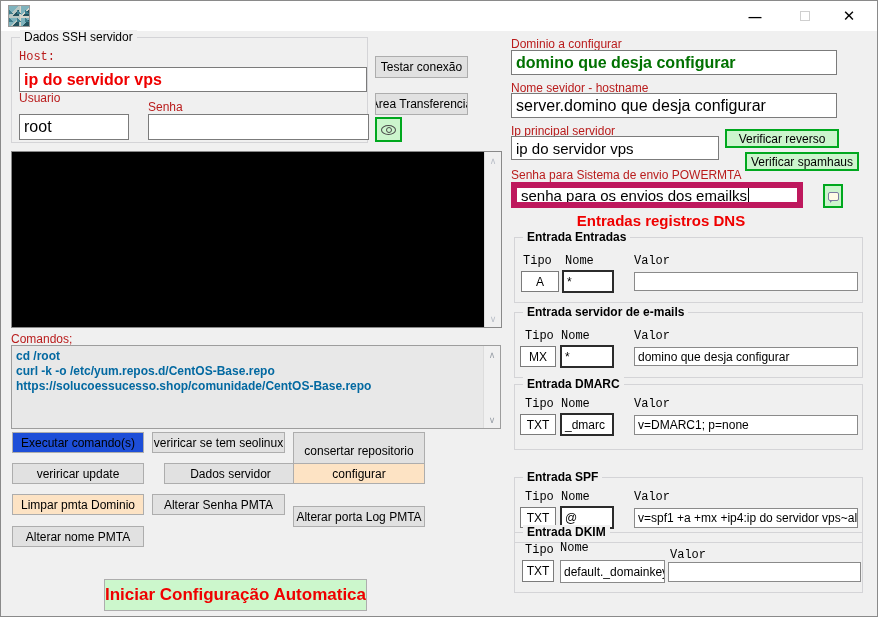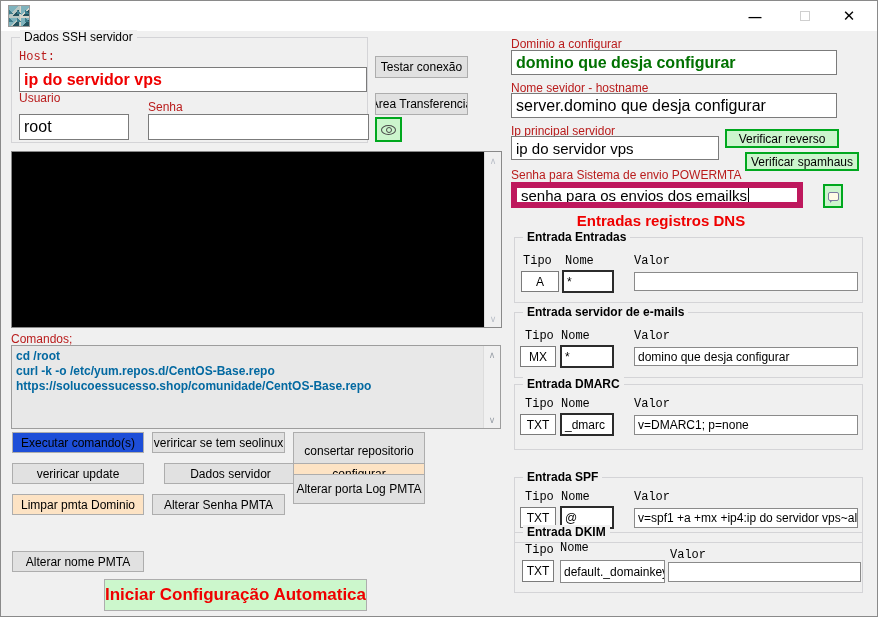--- a/index.html
+++ b/index.html
@@ -133,23 +133,23 @@
   <div class="btn btn-softgreen" style="left:11px;top:431px;width:132px;height:21px;">Executar comando(s)</div>
   <div class="btn" style="left:151px;top:431px;width:133px;height:21px;">veriricar se tem seolinux</div>
   <div class="btn" style="left:292px;top:431px;width:132px;height:37px;">consertar repositorio</div>
 
   <div class="btn" style="left:11px;top:462px;width:132px;height:21px;">veriricar update</div>
   <div class="btn" style="left:163px;top:462px;width:133px;height:21px;">Dados servidor</div>
   <div class="btn btn-orange" style="left:292px;top:462px;width:132px;height:21px;">configurar</div>
 
   <div class="btn btn-orange" style="left:11px;top:493px;width:132px;height:21px;">Limpar pmta Dominio</div>
   <div class="btn" style="left:151px;top:493px;width:133px;height:21px;">Alterar Senha PMTA</div>
-  <div class="btn" style="left:292px;top:473px;width:132px;height:30px;">Alterar porta Log PMTA</div>
-
-  <div class="btn" style="left:11px;top:550px;width:132px;height:21px;">Alterar nome PMTA</div>
+  <div class="btn" style="left:292px;top:505px;width:132px;height:21px;">Alterar porta Log PMTA</div>
+
+  <div class="btn" style="left:11px;top:525px;width:132px;height:21px;">Alterar nome PMTA</div>
 
   <div class="btn btn-softgreen red-bold" style="left:103px;top:578px;width:263px;height:32px;font-size:17px;background:#ccf7cc;">Iniciar Configuração Automatica</div>
 
   <span class="label" style="left:510px;top:36px;">Dominio a configurar</span>
   <div class="tbox green-bold" style="left:510px;top:49px;width:326px;height:25px;font-size:16px;">
     <span>domino que desja configurar</span>
   </div>
 
   <span class="label" style="left:510px;top:80px;">Nome sevidor - hostname</span>
   <div class="tbox" style="left:510px;top:92px;width:326px;height:25px;font-size:16px;">

